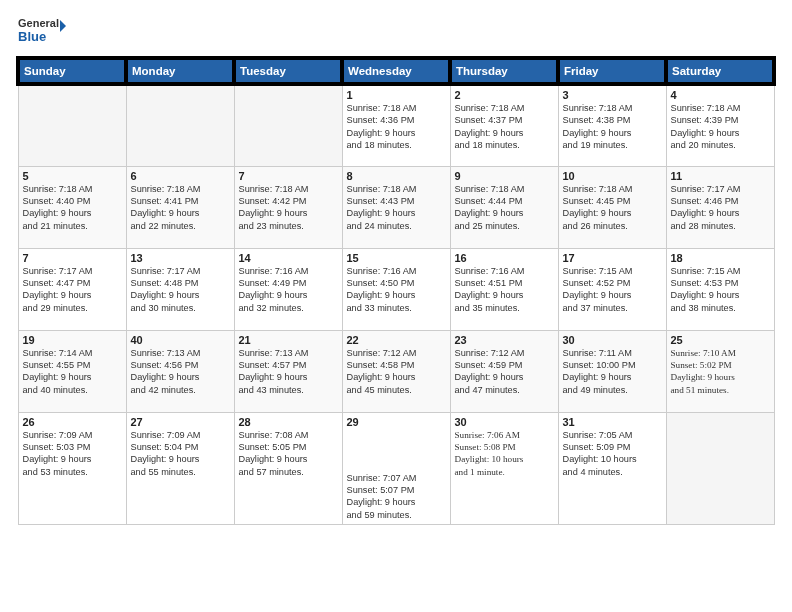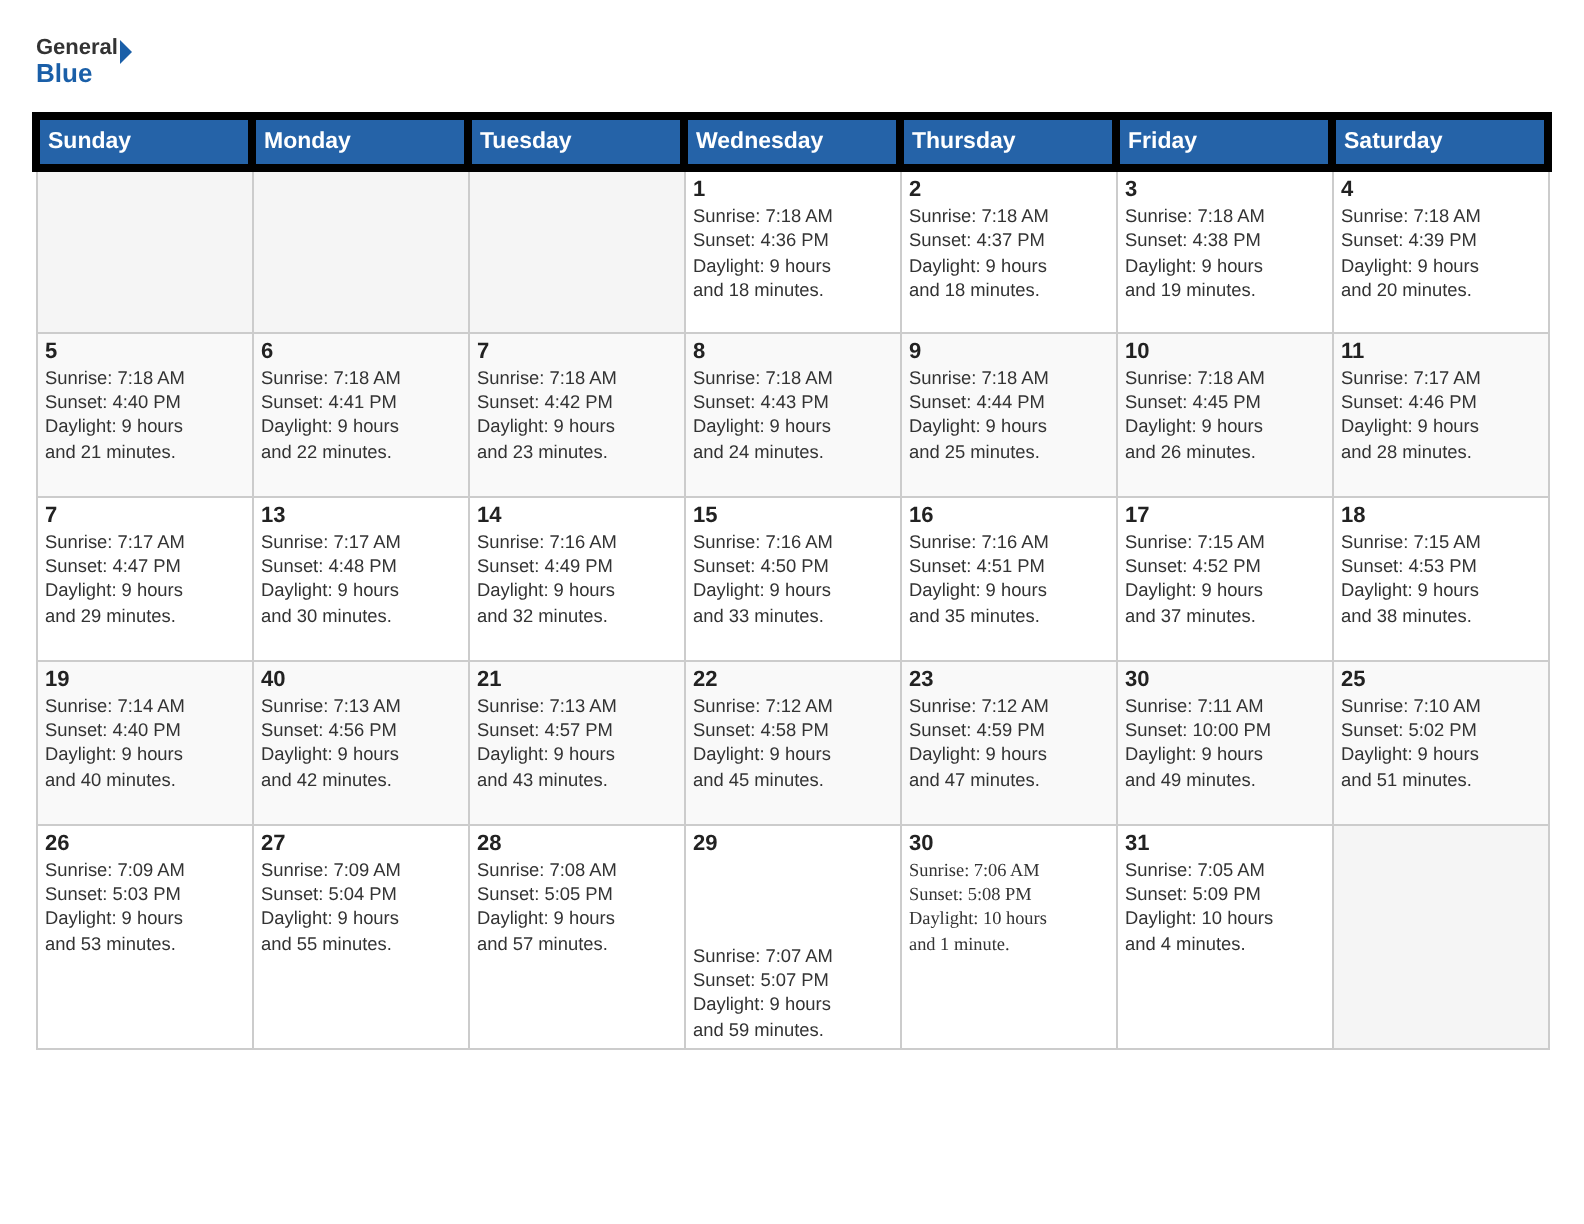--- a/index.html
+++ b/index.html
@@ -247,21 +247,21 @@
             <div class="day-info" style="white-space: pre-line;">Sunrise: 7:15 AM
 Sunset: 4:53 PM
 Daylight: 9 hours
 and 38 minutes.</div>
           </td>
         </tr>
         <tr class="week-row">
           <td>
             <div class="day-num">19</div>
             <div class="day-info" style="white-space: pre-line;">Sunrise: 7:14 AM
-Sunset: 4:40 PM
+Sunset: 4:55 PM
 Daylight: 9 hours
 and 40 minutes.</div>
           </td>
           <td>
             <div class="day-num">40</div>
             <div class="day-info" style="white-space: pre-line;">Sunrise: 7:13 AM
 Sunset: 4:56 PM
 Daylight: 9 hours
 and 42 minutes.</div>
           </td>
@@ -288,21 +288,21 @@
           </td>
           <td>
             <div class="day-num">30</div>
             <div class="day-info" style="white-space: pre-line;">Sunrise: 7:11 AM
 Sunset: 10:00 PM
 Daylight: 9 hours
 and 49 minutes.</div>
           </td>
           <td>
             <div class="day-num">25</div>
-            <div class="day-info" style="white-space: pre-line;">Sunrise: 7:10 AM
+            <div class="day-info" style="white-space: pre-line; font-family: Liberation Serif, serif;">Sunrise: 7:10 AM
 Sunset: 5:02 PM
 Daylight: 9 hours
 and 51 minutes.</div>
           </td>
         </tr>
         <tr class="week-row">
           <td>
             <div class="day-num">26</div>
             <div class="day-info" style="white-space: pre-line;">Sunrise: 7:09 AM
 Sunset: 5:03 PM

